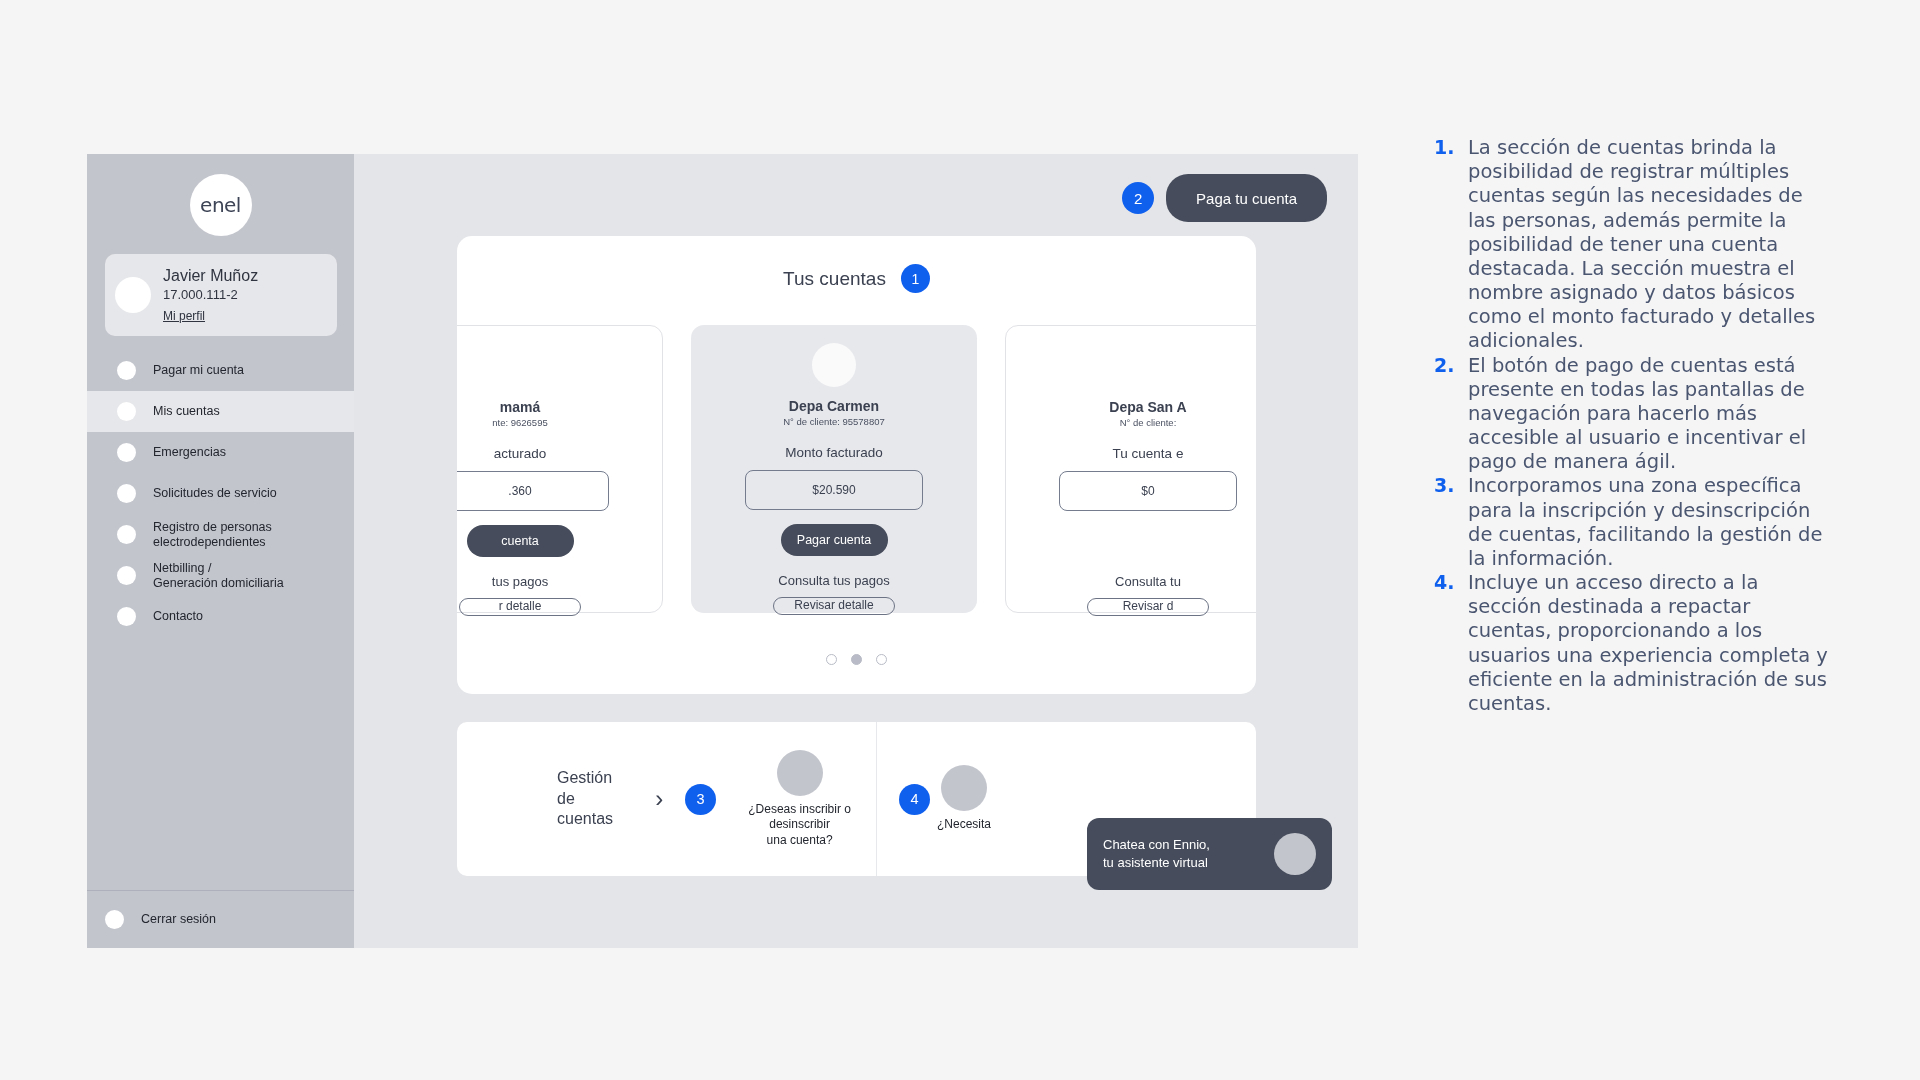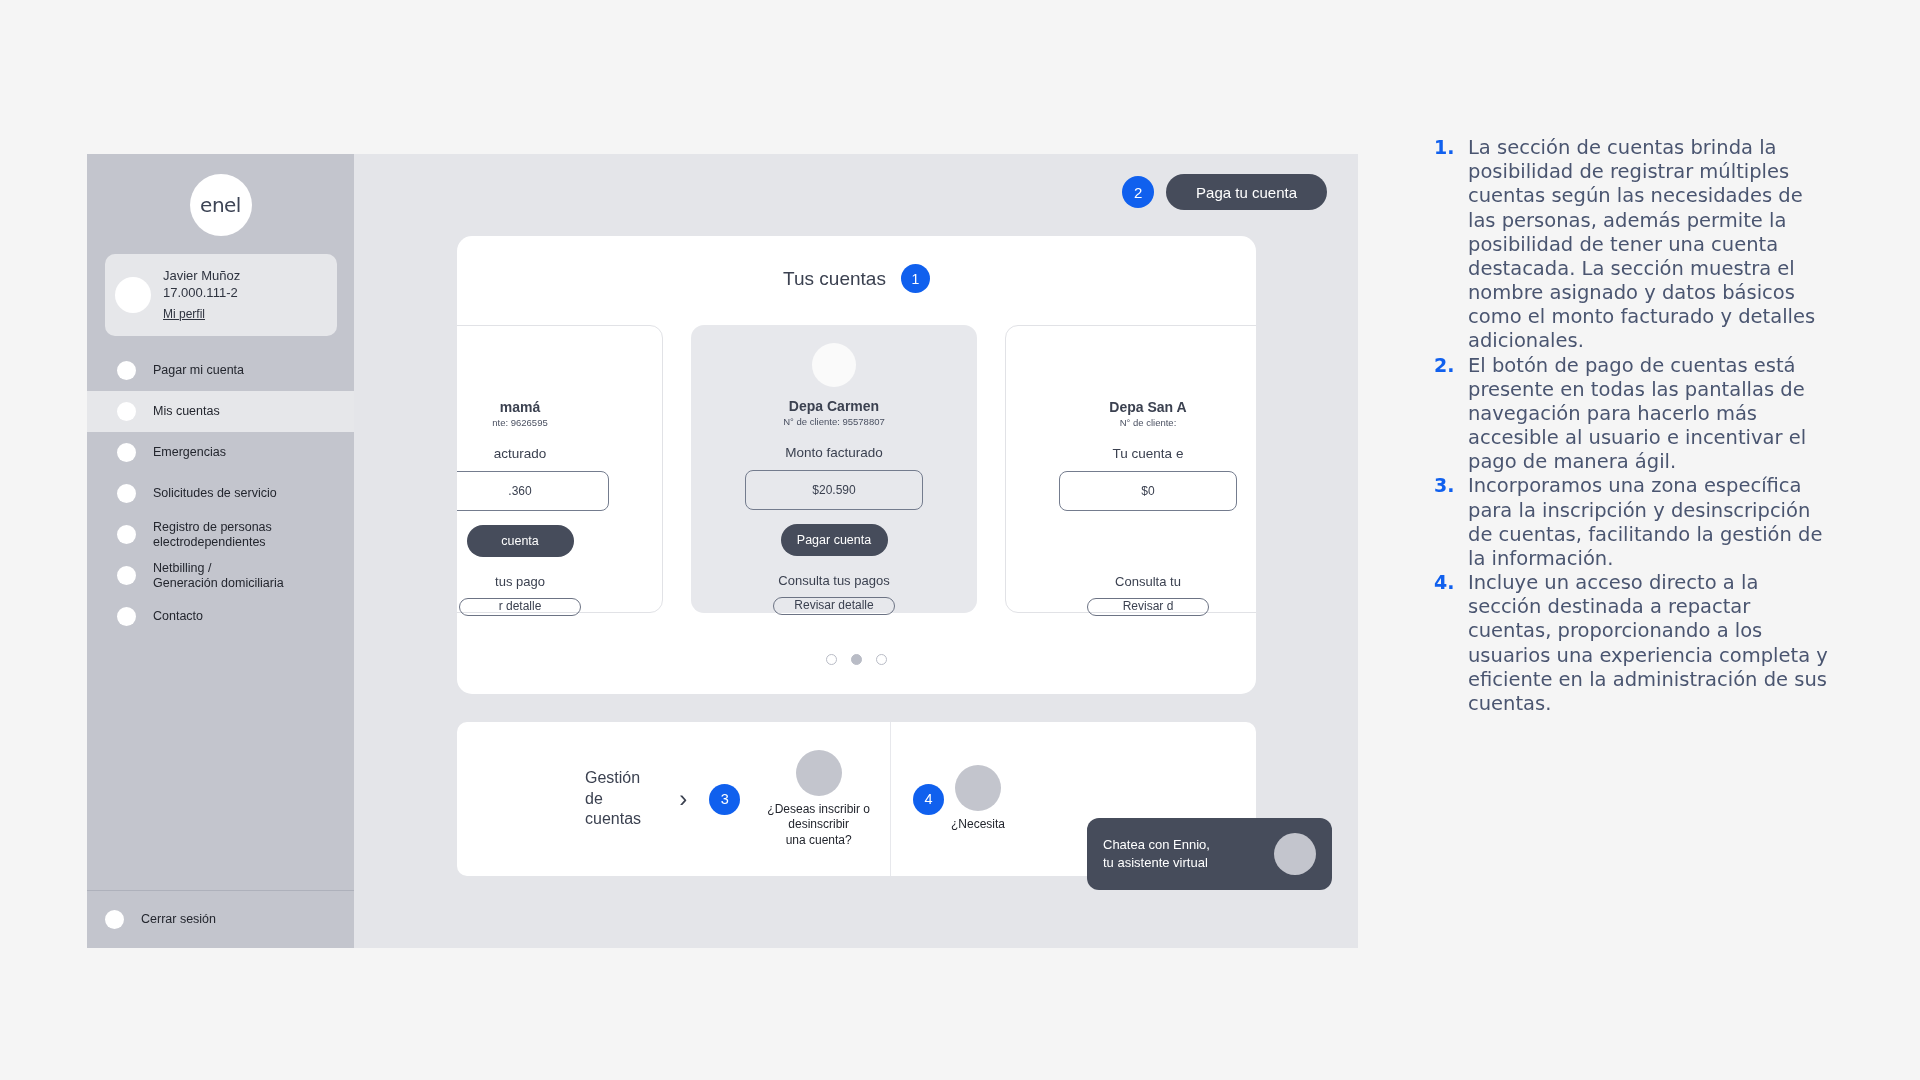--- a/index.html
+++ b/index.html
@@ -75,21 +75,21 @@
     width: 36px;
     height: 36px;
     border-radius: 50%;
     background: #ffffff;
     flex: 0 0 36px;
   }
   .profile-info {
     margin-left: 12px;
     line-height: 1.32;
   }
-  .profile-name { font-size: 13px; color: #2f3440; }
+  .profile-name { font-size: 16px; color: #2f3440; }
   .profile-rut  { font-size: 13px; color: #2f3440; }
   .profile-link {
     font-size: 12px;
     color: #2f3440;
     text-decoration: underline;
     display: inline-block;
     margin-top: 1px;
   }
 
   .nav {
@@ -159,21 +159,21 @@
     display: flex;
     align-items: center;
     justify-content: center;
     flex: 0 0 32px;
   }
   .pay-button {
     background: #464c5b;
     color: #ffffff;
     border: none;
     border-radius: 22px;
-    height: 36px;
+    height: 48px;
     padding: 0 30px;
     font-size: 15px;
     font-family: "Liberation Sans", sans-serif;
     cursor: pointer;
   }
 
   
   .accounts-panel {
     position: absolute;
     left: 103px;
@@ -370,21 +370,21 @@
   .bitem-text {
     margin-top: 6px;
     font-size: 12px;
     color: #23262e;
     text-align: center;
     line-height: 1.3;
     white-space: pre-line;
   }
   .badge.bsm { width: 31px; height: 31px; flex: 0 0 31px; font-size: 14.5px; }
 
-  .panel3 { padding-left: 90px; }
+  .panel3 { padding-left: 62px; }
   .panel4 { padding-left: 22px; }
 
   
   .chat-widget {
     position: absolute;
     left: 1087px;
     top: 818px;
     width: 245px;
     height: 72px;
     background: #464c5b;
@@ -512,21 +512,21 @@
         <div class="carousel">
           <div class="carousel-track">
 
             <div class="acct-card">
               <div class="acct-avatar"></div>
               <div class="acct-name">mamá</div>
               <div class="acct-client">nte: 9626595</div>
               <div class="acct-label">acturado</div>
               <div class="acct-amount-box">.360</div>
               <div class="acct-pay-btn">cuenta</div>
-              <div class="acct-consulta">tus pago</div>
+              <div class="acct-consulta">tus pagos</div>
               <div class="acct-detail-btn">r detalle</div>
             </div>
 
             <div class="acct-card featured">
               <div class="acct-avatar"></div>
               <div class="acct-name">Depa Carmen</div>
               <div class="acct-client">N° de cliente: 95578807</div>
               <div class="acct-label">Monto facturado</div>
               <div class="acct-amount-box">$20.590</div>
               <div class="acct-pay-btn">Pagar cuenta</div>

